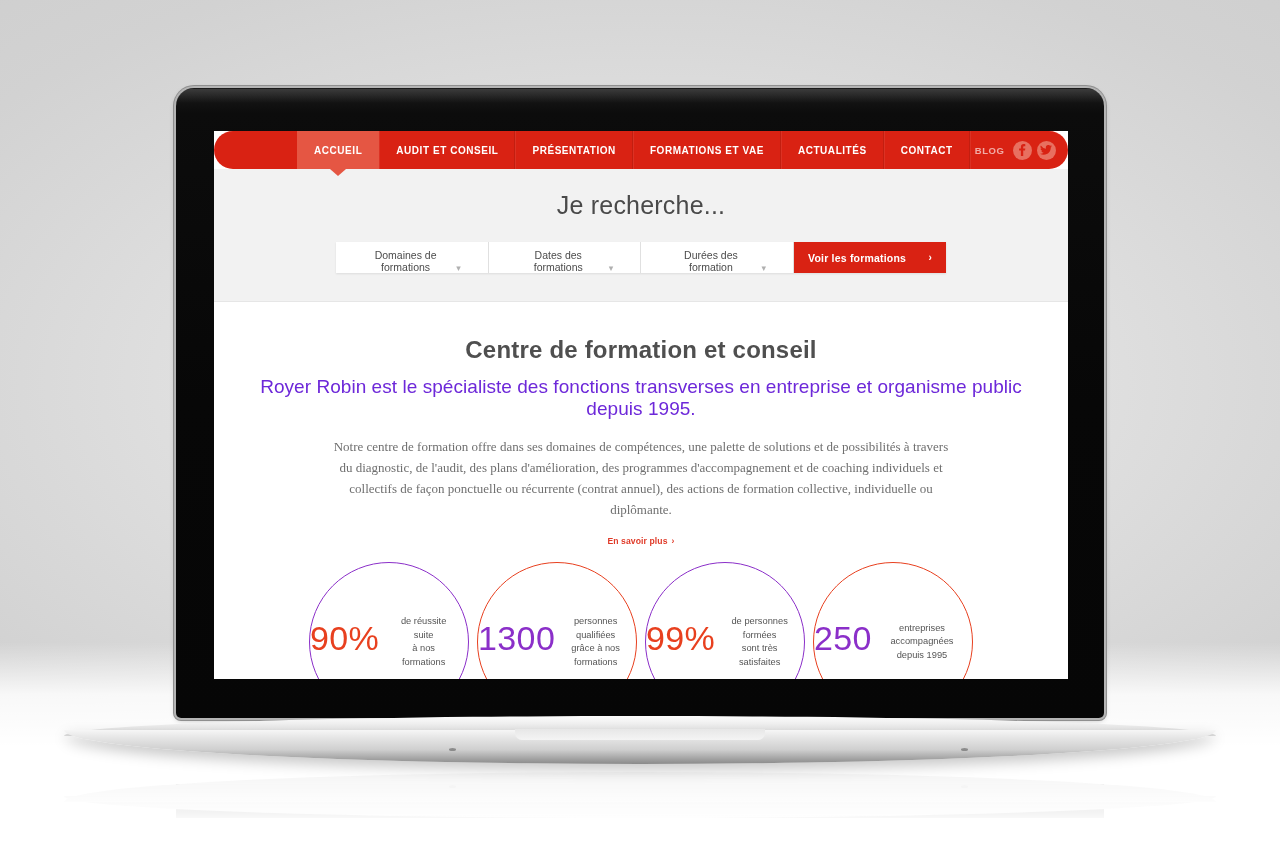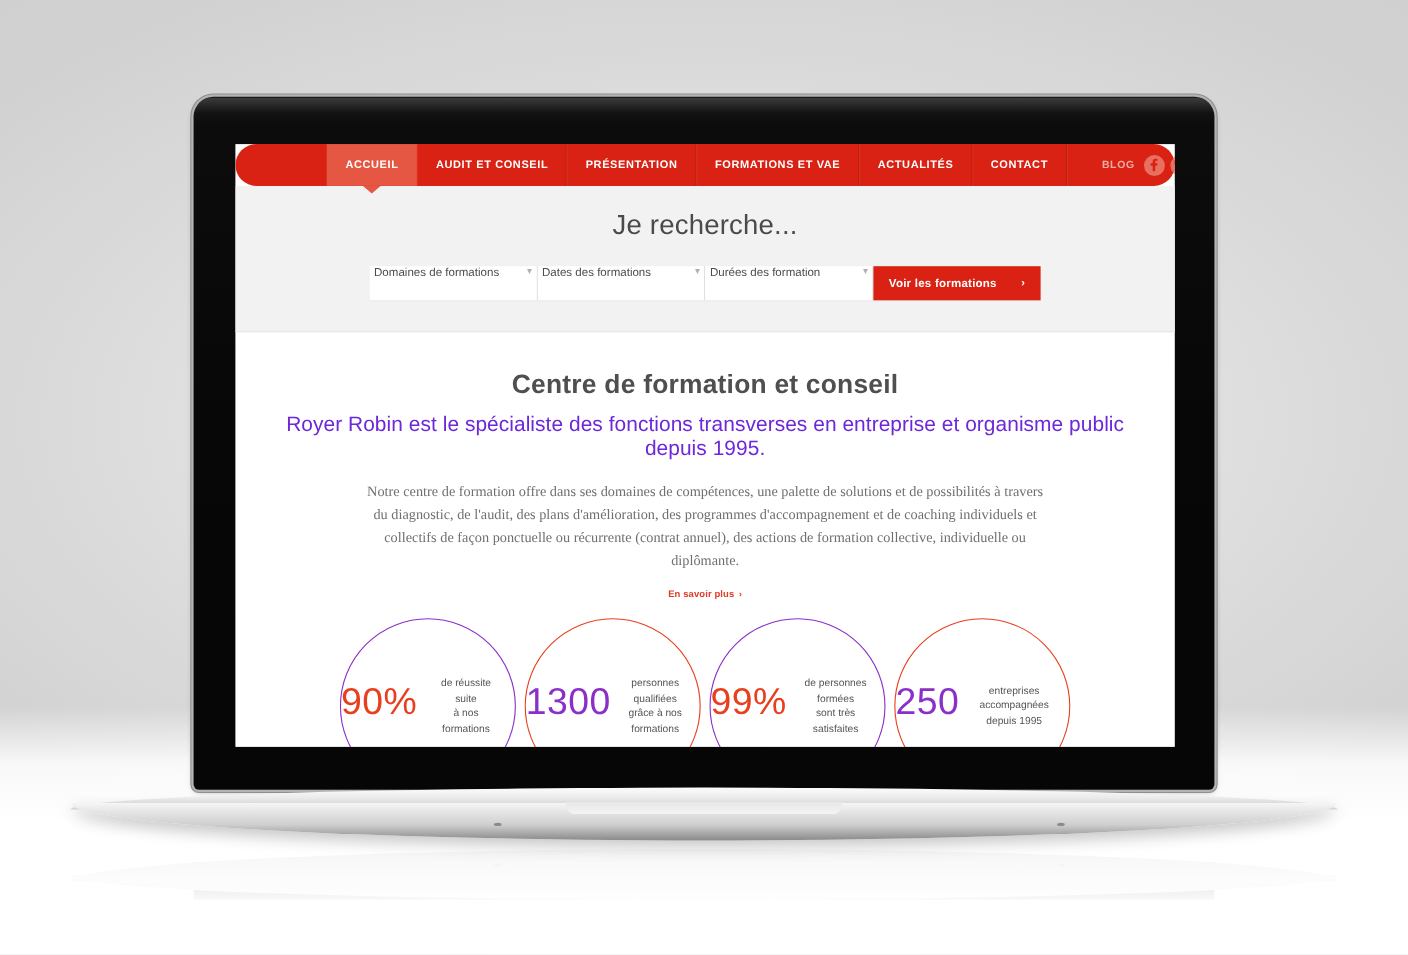--- a/index.html
+++ b/index.html
@@ -184,21 +184,21 @@
     transform: translateX(-50%);
     bottom: -7px;
     width: 0; height: 0;
     border-left: 8px solid transparent;
     border-right: 8px solid transparent;
     border-top: 7px solid #e55643;
   }
   .blog-label {
     display: flex;
     align-items: center;
-    padding-left: 31px;
+    padding-left: 4px;
     padding-right: 8px;
     color: rgba(255,255,255,0.62);
     font-size: 9.5px;
     font-weight: bold;
     letter-spacing: 0.6px;
     border-left: 1px solid rgba(255,255,255,0.07);
     cursor: pointer;
   }
   .socials { display: flex; align-items: center; gap: 5px; }
   .soc {
@@ -237,23 +237,23 @@
     align-items: stretch;
     height: 31px;
     box-shadow: 0 1px 2px rgba(0,0,0,0.09);
     width: 610px;
     margin: 0 auto;
   }
   .sel {
     background: #ffffff;
     border-right: 1px solid #e0e0e0;
     display: flex;
-    align-items: flex-start;
+    align-items: flex-end;
     justify-content: space-between;
-    padding: 0 4px;
+    padding: 0 27px;
     font-size: 10.5px;
     color: #4b4b4b;
     flex: 1 1 0;
     cursor: pointer;
   }
   .caret {
     color: #b0b0b0;
     font-size: 9px;
     margin-left: 8px;
     line-height: 1;

